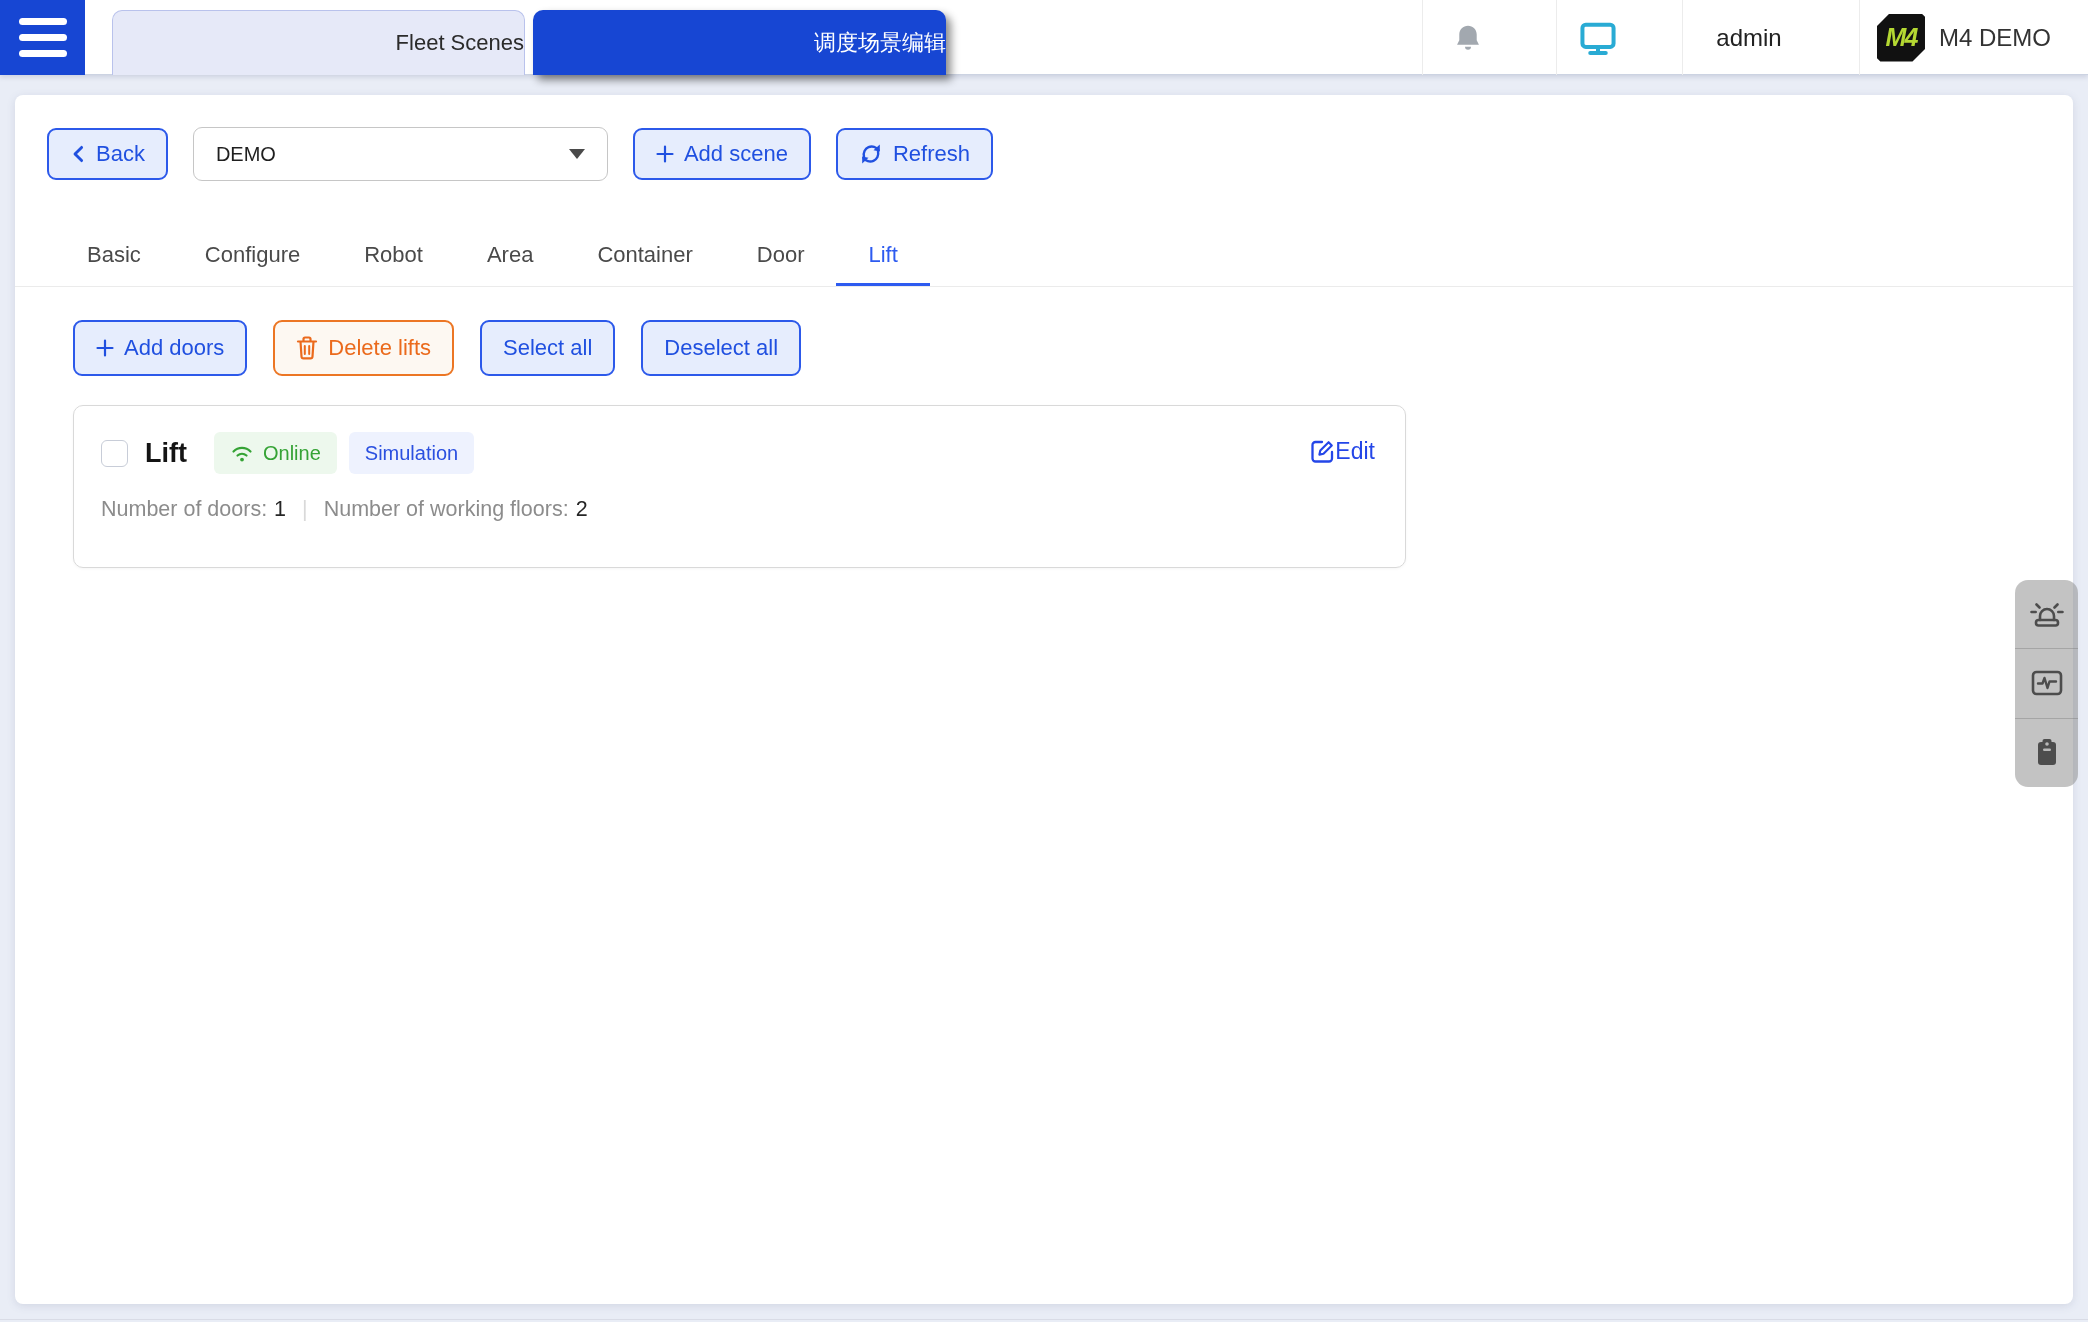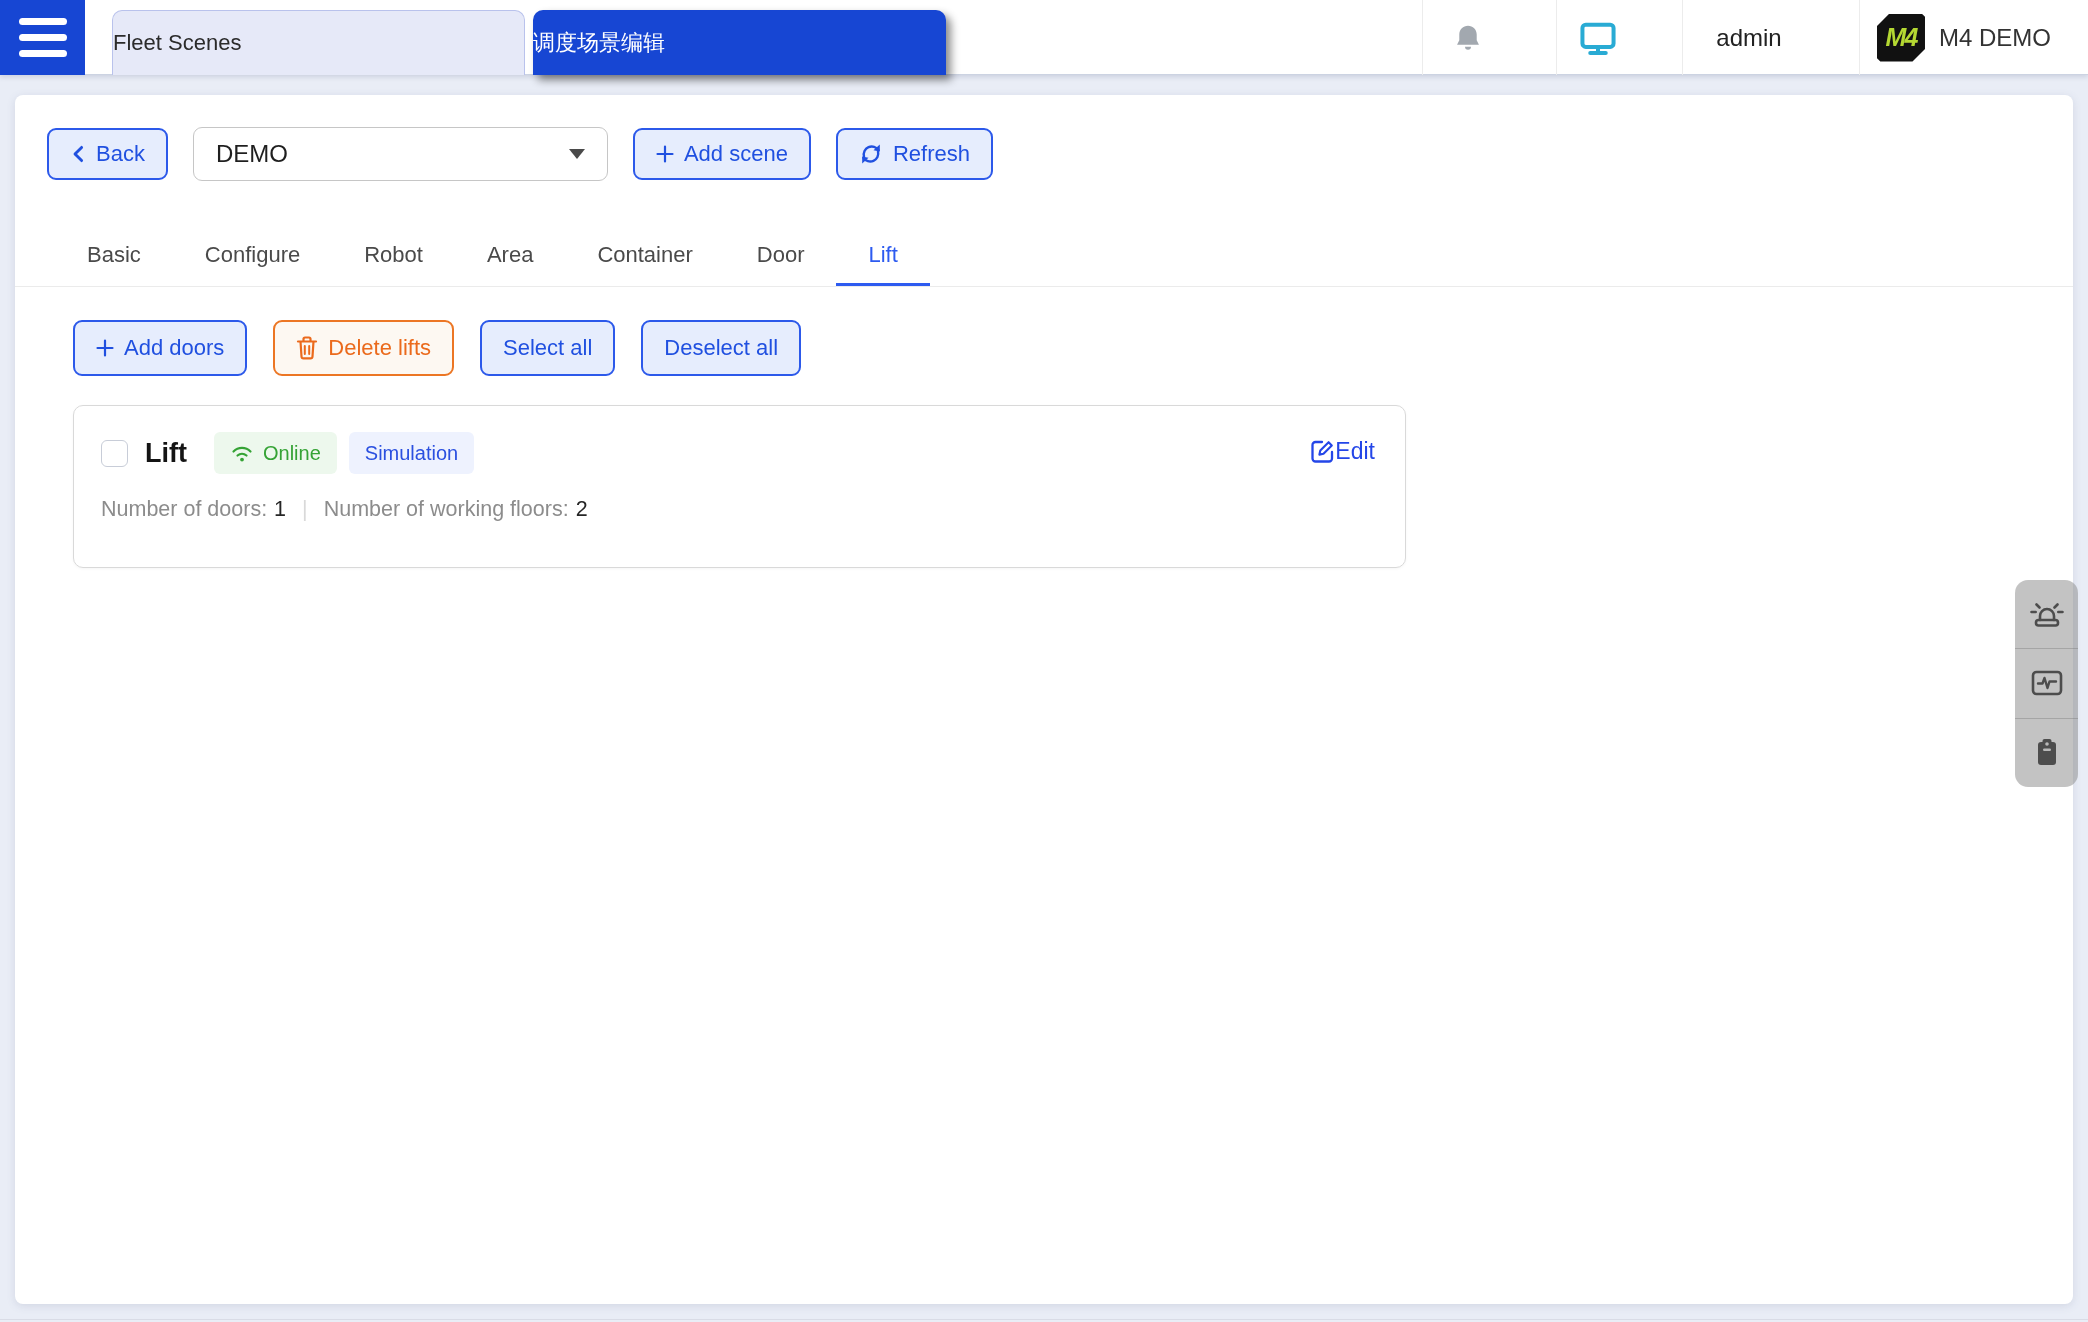--- a/index.html
+++ b/index.html
@@ -18,21 +18,21 @@
   .hamburger {
     position:absolute; left:0; top:0; width:85px; height:75px;
     background:#1746d3; display:flex; flex-direction:column;
     justify-content:center; align-items:center; gap:9px; cursor:pointer;
   }
   .hamburger .bar { width:48px; height:7px; border-radius:4px; background:#fff; }
 
   .chrome-tab {
     position:absolute; top:10px; height:65px; width:413px;
     border-radius:10px 10px 0 0; display:flex; align-items:center;
-    font-size:22px; cursor:pointer;
+    font-size:22px; cursor:pointer;justify-content:flex-end;
   }
   .chrome-tab.inactive {
     left:112px; background:#e6e9f8; border:1px solid #b9c2ec; border-bottom:none; color:#2b2b2b;
   }
   .chrome-tab.active {
     left:533px; background:#1746d3; color:#ffffff;
     box-shadow:5px 5px 9px rgba(0,0,0,.45);
   }
 
   .topbar-right { position:absolute; right:0; top:0; height:75px; display:flex;gap:44px; }
@@ -61,21 +61,21 @@
   
   .scene-toolbar { display:flex; align-items:center; gap:25px; margin:32px 0 0 32px; }
   .btn {
     display:inline-flex; align-items:center; justify-content:center; gap:10px;
     height:52px; padding:0 21px; border-radius:9px; font-size:22px; cursor:pointer;
     border:2px solid #2c59ea; background:#e6edfd; color:#2050e0; white-space:nowrap;
   }
   .btn.orange { border-color:#ec7624; background:#fdf8f2; color:#eb6a1c; }
   .scene-select {
     width:415px; height:54px; border:1px solid #c6c6c6; border-radius:9px; background:#fff;
-    display:flex; align-items:center; padding:0 22px; font-size:24px; color:#1f1f1f; cursor:pointer;
+    display:flex; align-items:center; padding:0 22px; font-size:20px; color:#1f1f1f; cursor:pointer;
   }
   .scene-select .caret {
     margin-left:auto; width:0; height:0;
     border-left:8px solid transparent; border-right:8px solid transparent;
     border-top:10px solid #4a4a4a;
   }
 
   
   .nav-tabs {
     display:flex; margin-top:45px; padding-left:40px;

